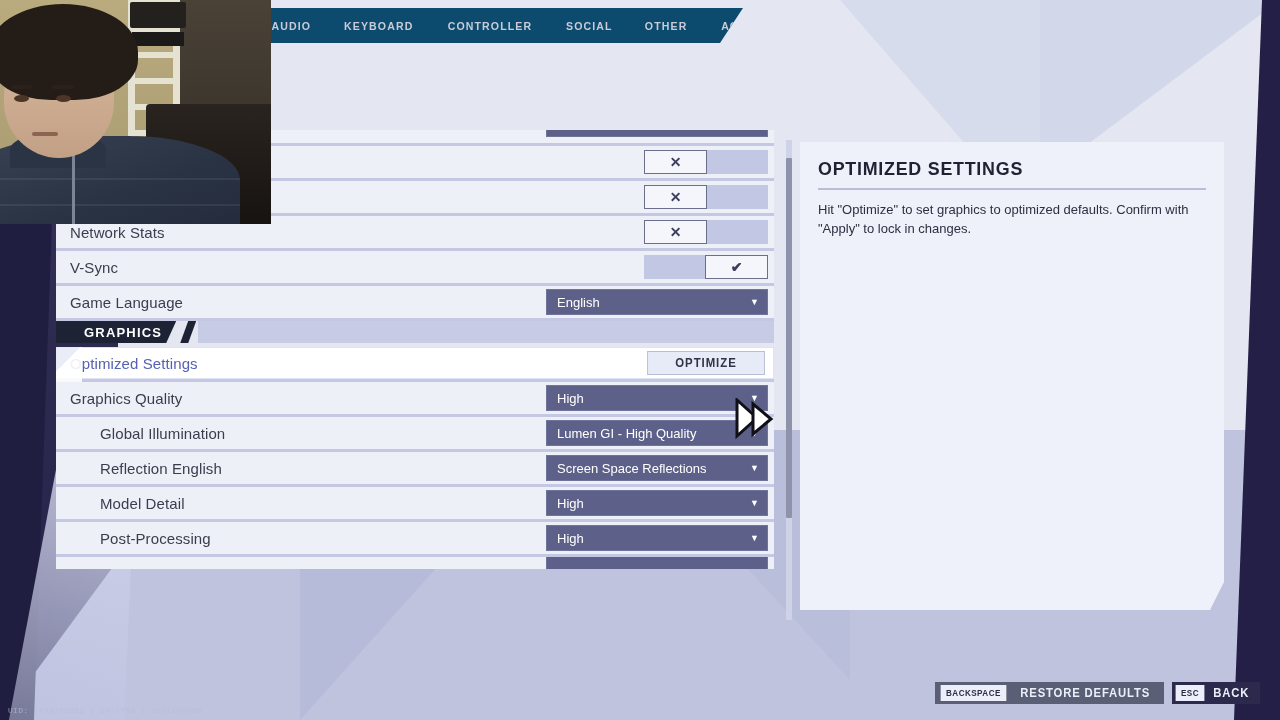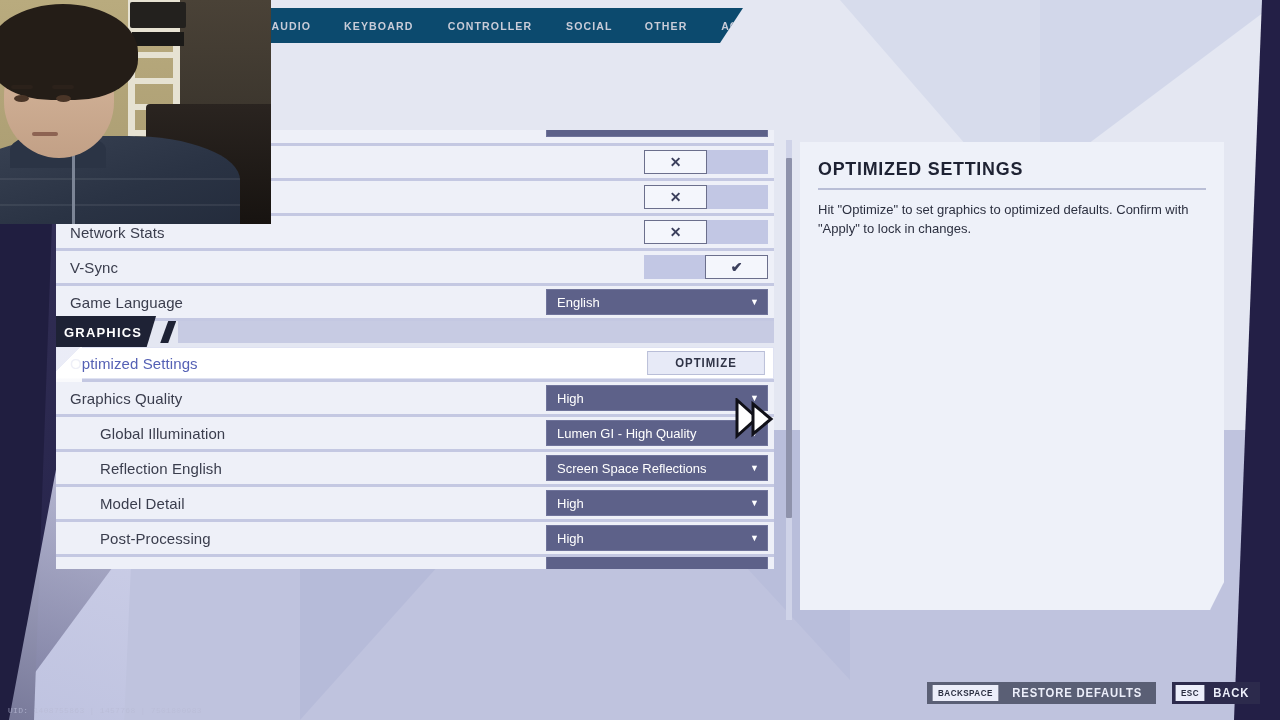--- a/index.html
+++ b/index.html
@@ -110,22 +110,22 @@
   }
   .dd .caret { font-size:9px; color:#ffffff; }
 
   
   .section {
     position:relative; height:22px; width:718px; background:transparent;
     display:flex; align-items:center; margin-bottom:4px;
   }
   .section .chip {
     background:#1e2235; color:#ffffff; font-size:13px; font-weight:bold;
-    letter-spacing:1.2px; height:33px; display:flex; align-items:center;
-    padding:0 14px 0 8px;
+    letter-spacing:1.2px; height:22px; display:flex; align-items:center;
+    padding:0 14px 0 28px;
     clip-path:polygon(0 0, 100% 0, calc(100% - 10px) 100%, 0 100%);
     text-align:right;
   }
   .section .slash {
     width:16px; height:22px; background:#1e2235; margin-left:4px;
     clip-path:polygon(8px 0, 16px 0, 8px 100%, 0 100%);
   }
   .section .bar {
     flex:1; height:22px; background:#c7cbe3; margin-left:2px;
   }
@@ -151,21 +151,21 @@
     padding:16px 18px;
   }
   .info h1 {
     font-size:19px; font-weight:bold; letter-spacing:.8px;
     color:#1e2233; transform:scaleX(.94); transform-origin:left;
   }
   .info .rule { height:2px; background:#b9bed6; margin:8px 0 10px; }
   .info p { font-size:13px; line-height:19px; color:#2c3040; }
 
   
-  .footer { position:absolute; right:20px; bottom:16px; display:flex; gap:16px; z-index:7; }
+  .footer { position:absolute; right:20px; bottom:16px; display:flex; gap:8px; z-index:7; }
   .prompt { display:flex; align-items:center; height:22px; background:#5a5f75; }
   .prompt .key {
     background:#eceefa; color:#2a2e40; font-size:9px; font-weight:bold;
     letter-spacing:.5px; padding:3px 6px; margin:2px;
     transform:scaleX(.9);
   }
   .prompt .act {
     color:#eceefa; font-size:12px; font-weight:bold; letter-spacing:.9px;
     padding:0 10px 0 4px; transform:scaleX(.94);
   }

